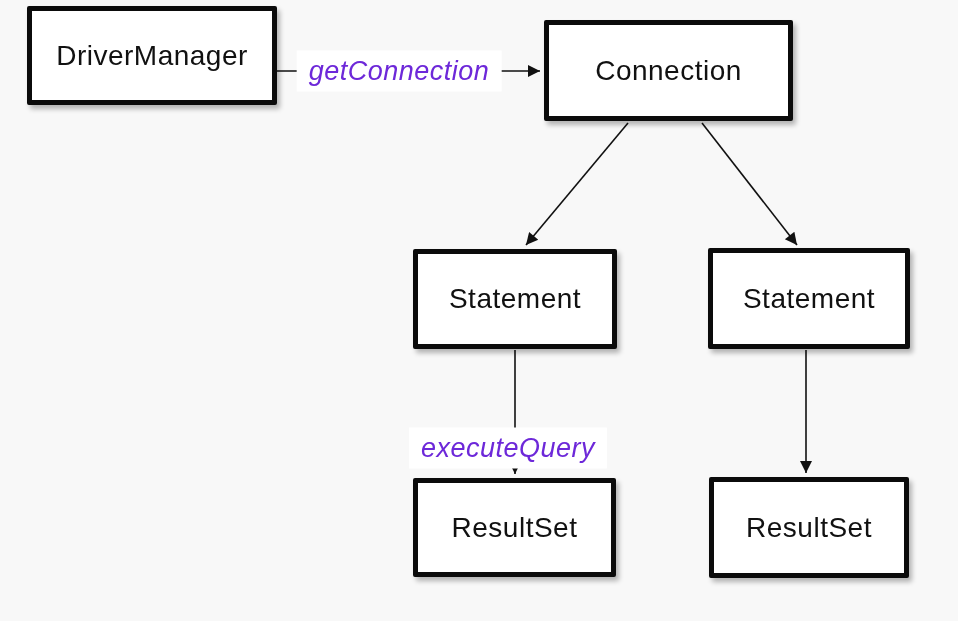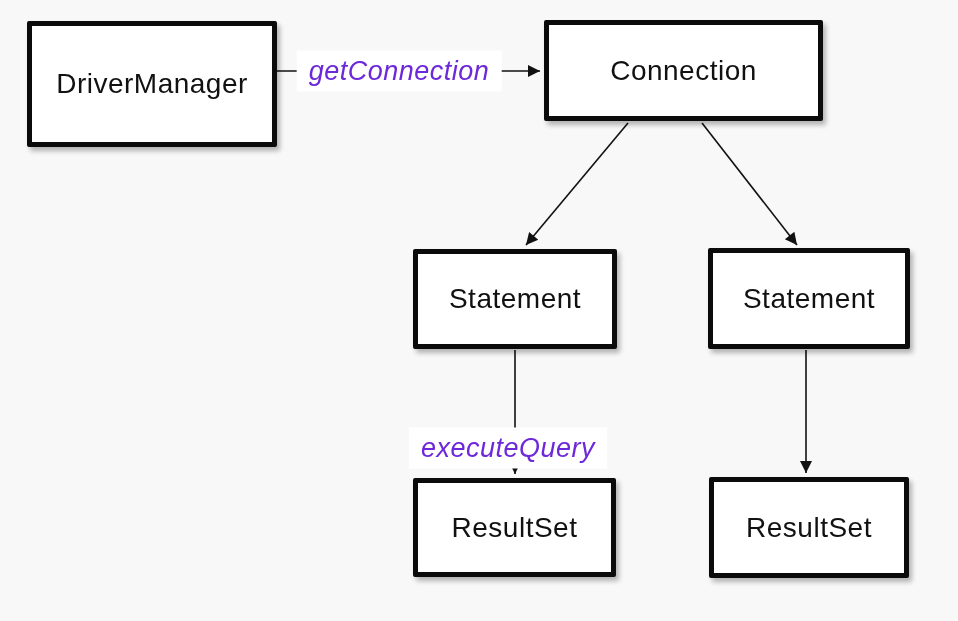--- a/index.html
+++ b/index.html
@@ -34,22 +34,22 @@
     box-shadow: 3px 4px 5px rgba(0,0,0,0.28);
     display: flex;
     align-items: center;
     justify-content: center;
     z-index: 3;
     color: #111111;
     font-size: 28px;
     letter-spacing: 0.5px;
     white-space: nowrap;
   }
-  .node-drivermanager { left: 27px;  top: 21px;  width: 250px; height: 126px;  }
-  .node-connection    { left: 544px; top: 20px;  width: 279px; height: 101px; }
+  .node-drivermanager { left: 27px;  top: 6px;  width: 250px; height: 99px;  }
+  .node-connection    { left: 544px; top: 20px;  width: 249px; height: 101px; }
   .node-statement-l   { left: 413px; top: 249px; width: 204px; height: 100px; }
   .node-statement-r   { left: 708px; top: 248px; width: 202px; height: 101px; }
   .node-resultset-l   { left: 413px; top: 478px; width: 203px; height: 99px;  }
   .node-resultset-r   { left: 709px; top: 477px; width: 200px; height: 101px; }
 
   .edge-label {
     position: absolute;
     transform: translate(-50%, -50%);
     background: #ffffff;
     color: #6d28d9;

